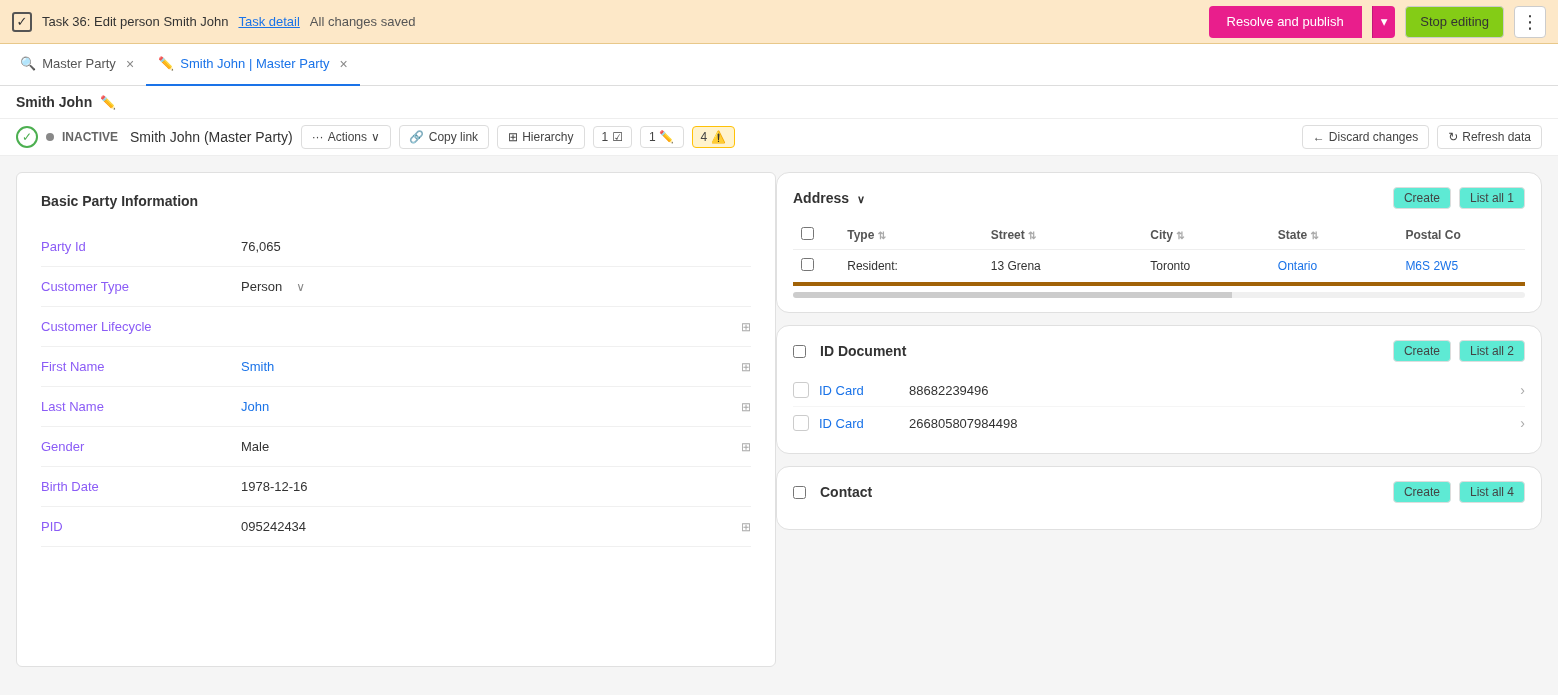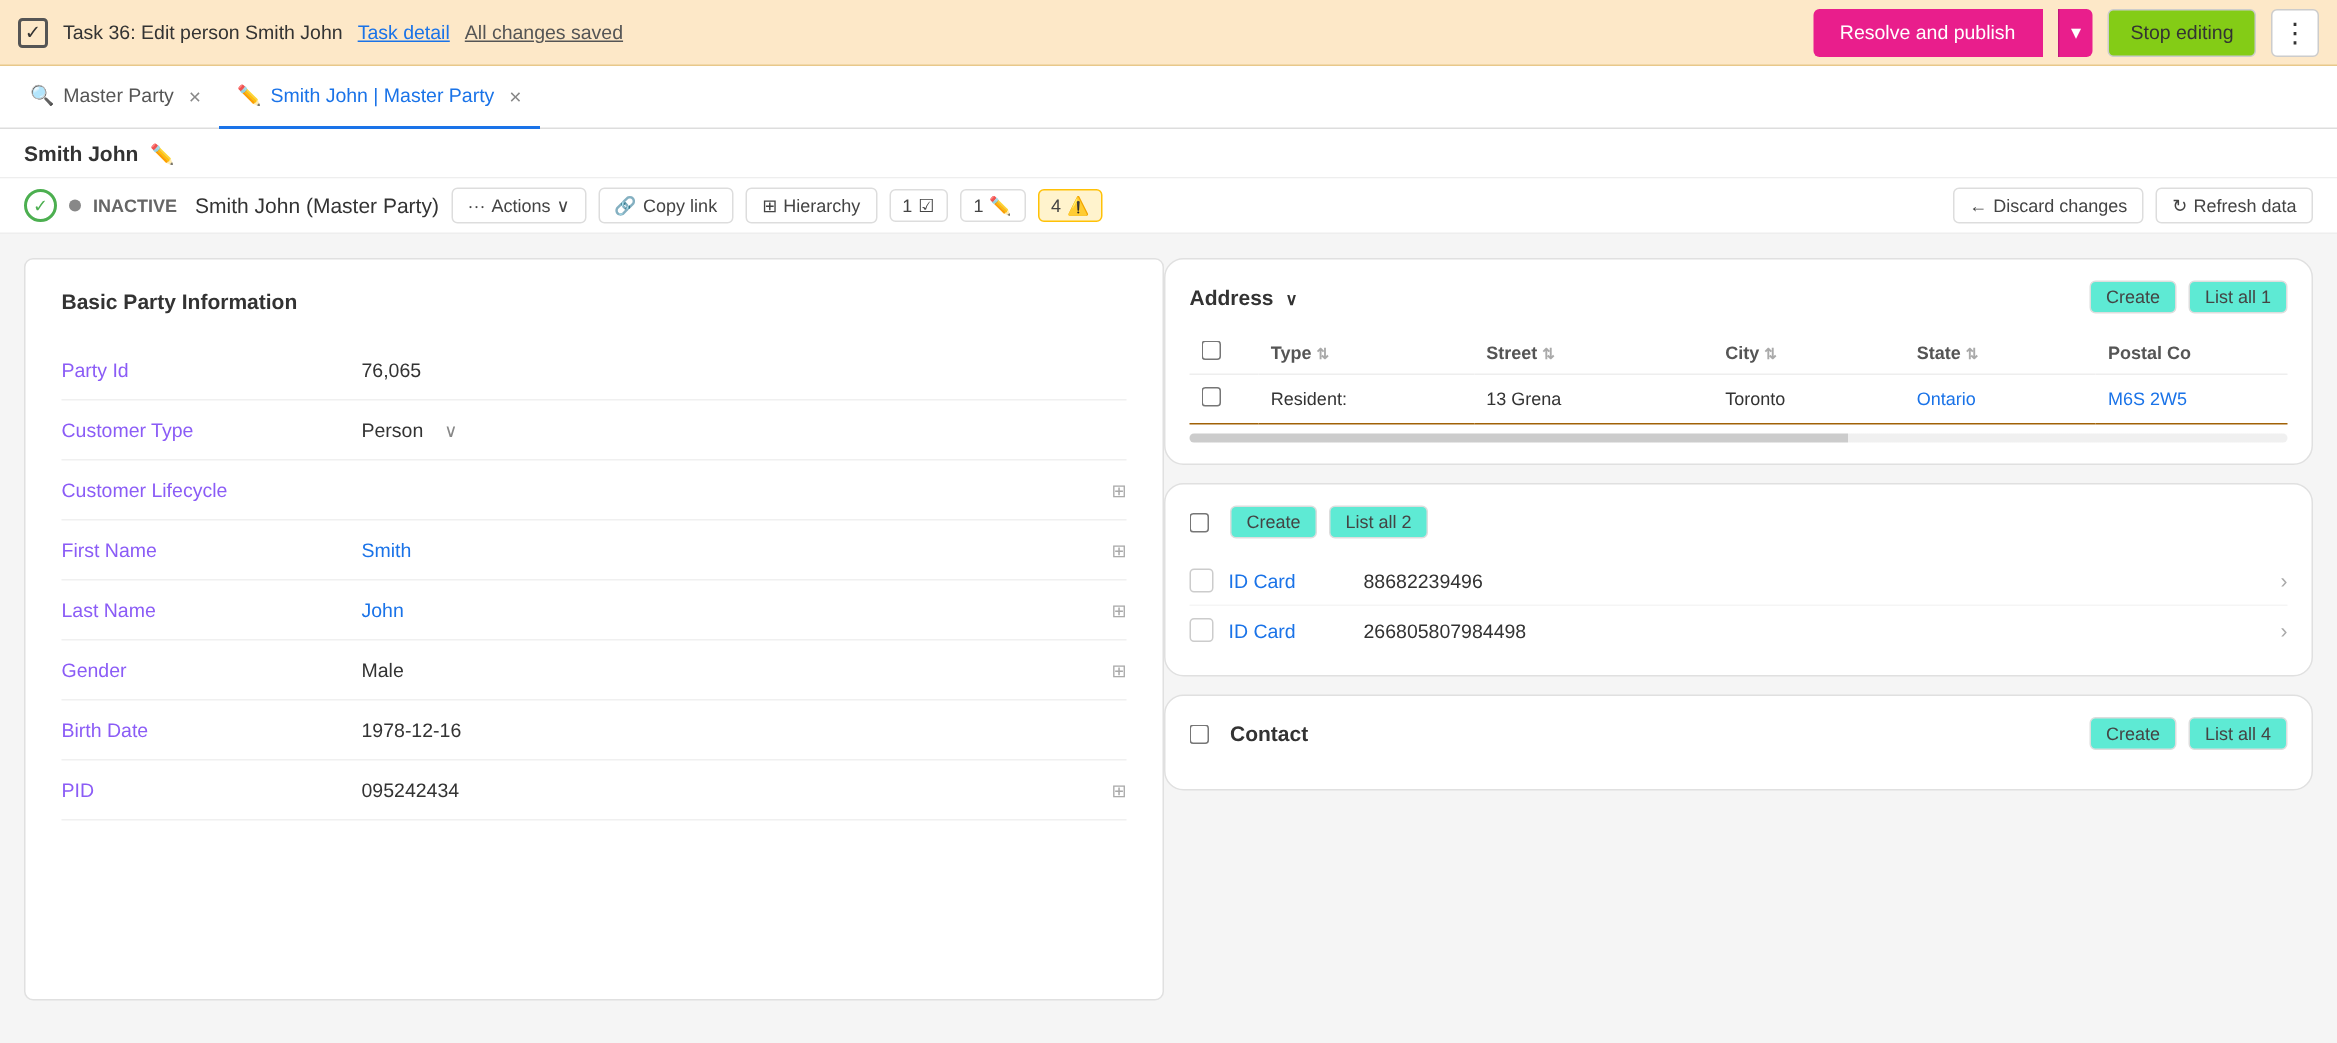--- a/index.html
+++ b/index.html
@@ -11,21 +11,21 @@
       height: 44px;
       display: flex;
       align-items: center;
       padding: 0 12px;
       gap: 10px;
       border-bottom: 1px solid #e8c88a;
     }
     .top-bar-check { width: 20px; height: 20px; border: 2px solid #555; border-radius: 3px; display: flex; align-items: center; justify-content: center; }
     .top-bar-task { font-size: 13px; color: #333; }
     .top-bar-task-link { color: #1a73e8; text-decoration: underline; cursor: pointer; }
-    .top-bar-saved { font-size: 13px; color: #555; text-decoration: underline; }
+    .top-bar-saved { font-size: 13px; color: #555; }
     .top-bar-spacer { flex: 1; }
     .btn-resolve {
       background: #e91e8c;
       color: #fff;
       border: none;
       padding: 0 18px;
       height: 32px;
       border-radius: 4px 0 0 4px;
       font-size: 13px;
       cursor: pointer;
@@ -231,21 +231,21 @@
     .data-table { width: 100%; border-collapse: collapse; font-size: 12px; }
     .data-table th {
       text-align: left;
       padding: 6px 8px;
       border-bottom: 1px solid #eee;
       color: #555;
       font-weight: 600;
     }
     .data-table td {
       padding: 8px 8px;
-      border-bottom: 1px solid #a16207;
+      border-bottom: 4px solid #a16207;
       color: #333;
     }
     .col-check { width: 28px; }
     .col-type { width: 90px; }
     .col-street { width: 100px; }
     .col-city { width: 80px; }
     .col-state { width: 80px; }
     .col-postal { width: 80px; }
 
     .scrollbar-hint {
@@ -456,20 +456,21 @@
             </td>
           </tr>
         </tbody>
       </table>
       <div class="scrollbar-hint"></div>
     </div>
 
     <div class="card">
       <div class="card-header">
         <input type="checkbox" style="margin-right: 6px;">
+        <span class="card-title">ID Document</span>
         <button class="btn-card">Create</button>
         <button class="btn-card">List all 2</button>
       </div>
       <div class="doc-row">
         <div class="doc-check"></div>
         <span class="doc-type">ID Card</span>
         <span class="doc-num">88682239496</span>
         <span class="doc-arrow">›</span>
       </div>
       <div class="doc-row">

